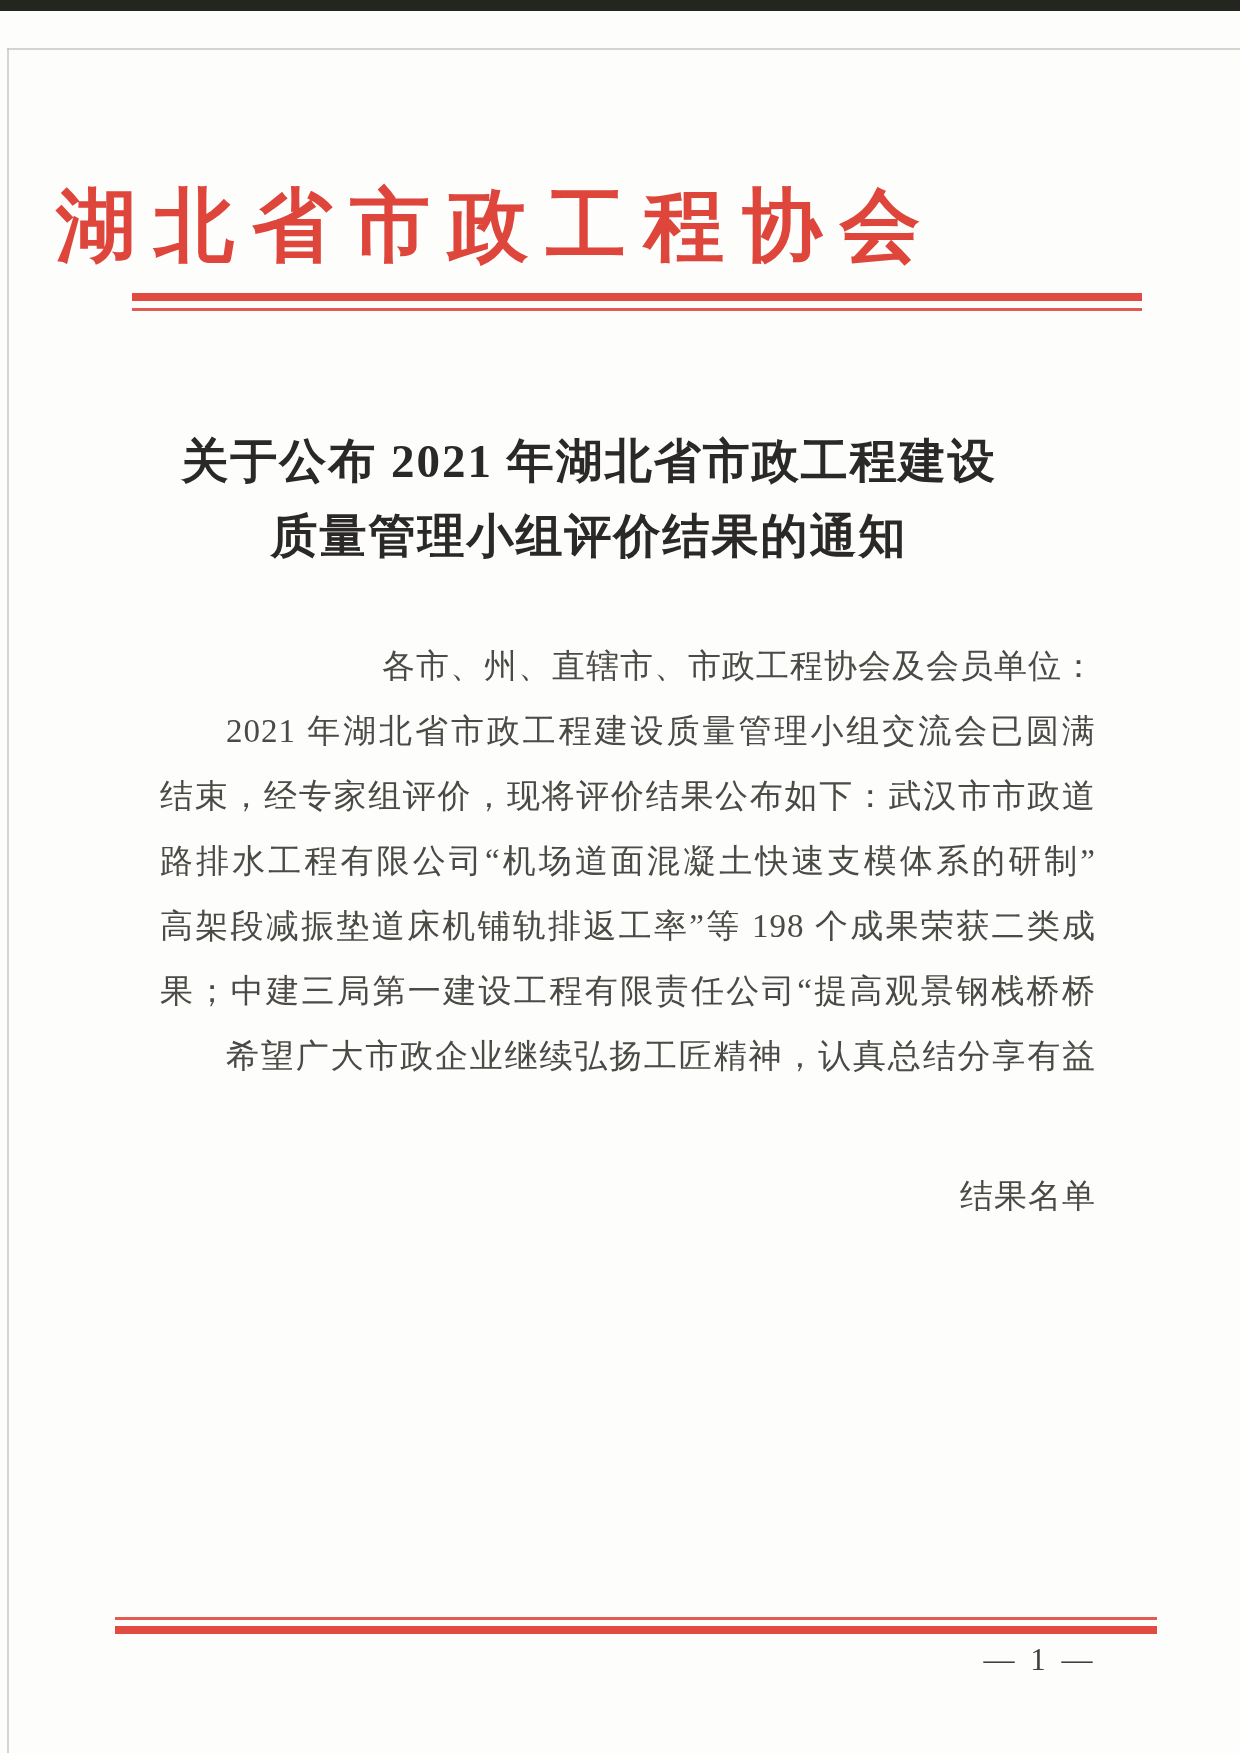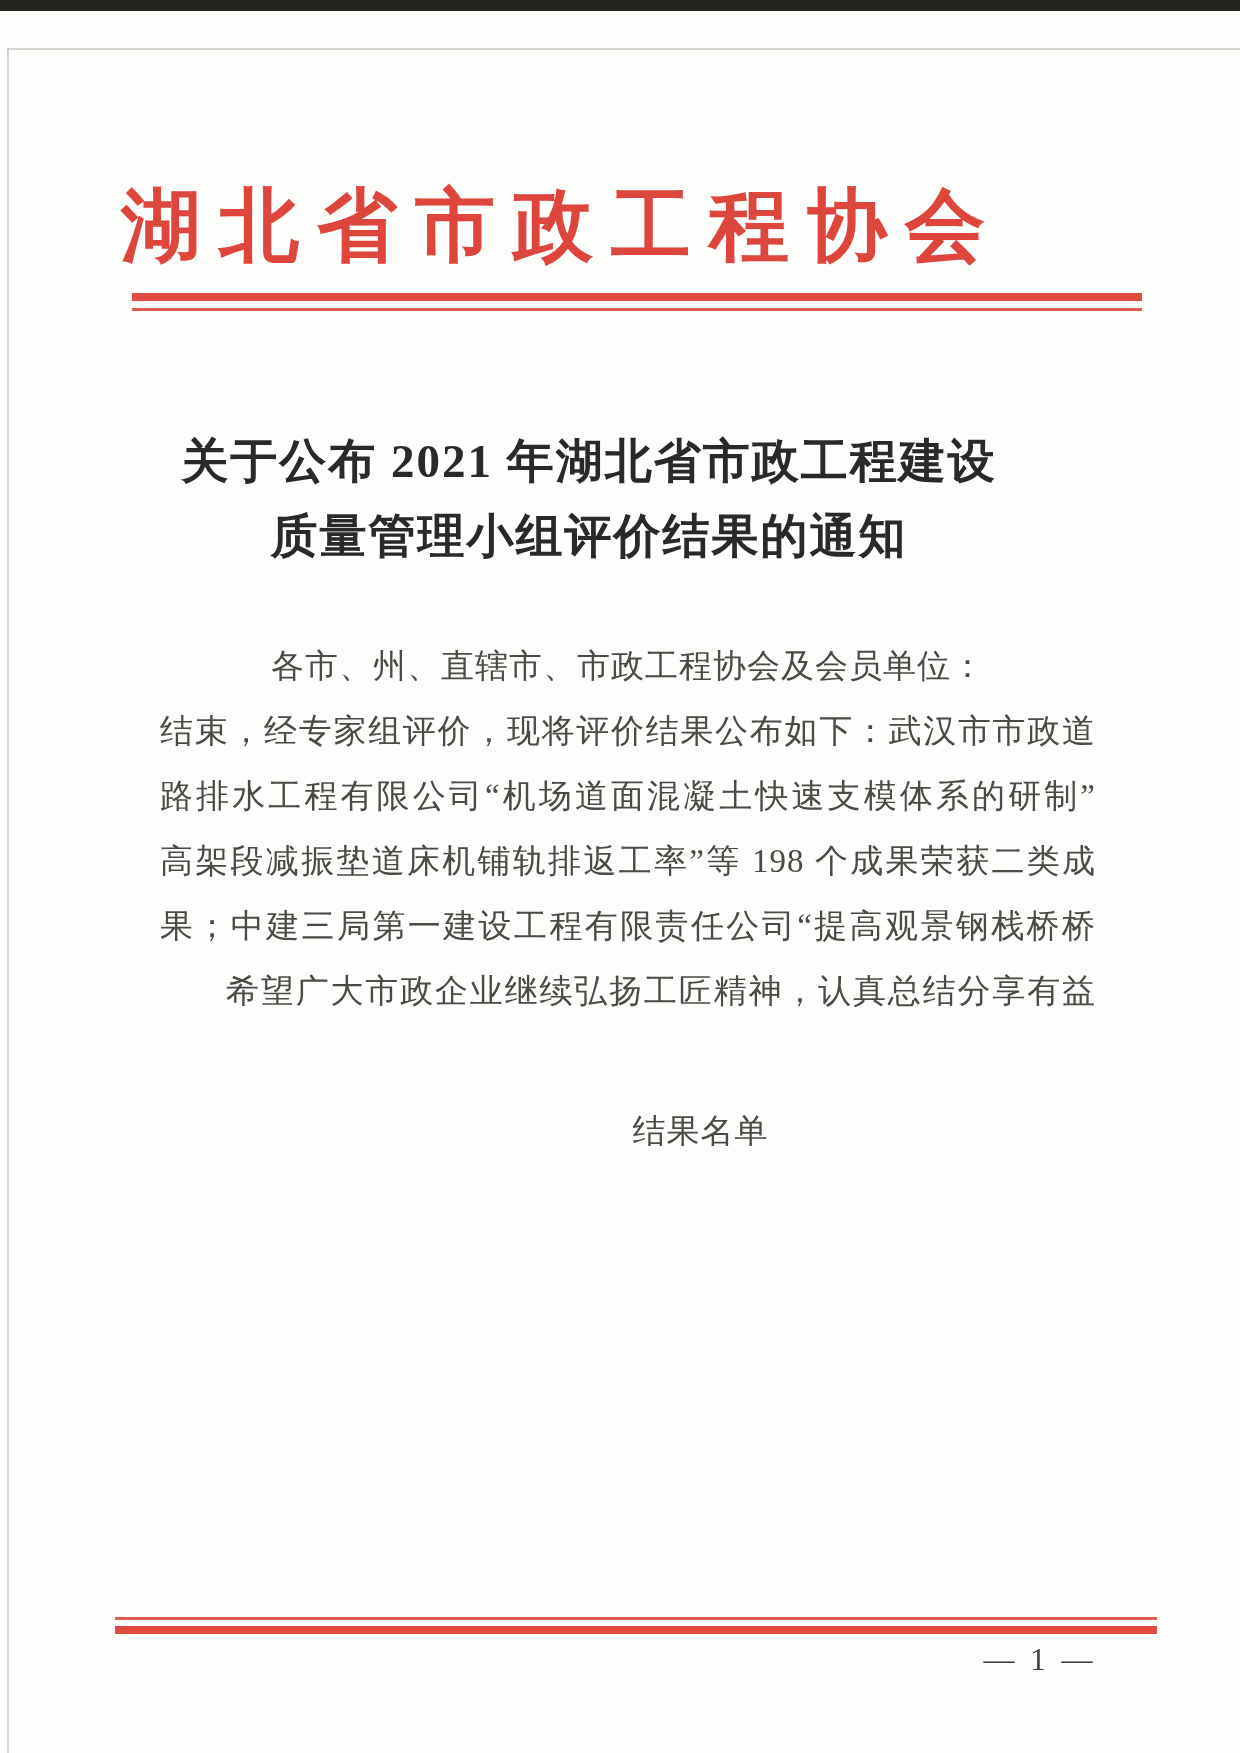--- a/index.html
+++ b/index.html
@@ -35,21 +35,21 @@
     top: 48px; left: 7px; bottom: 0;
     width: 2px;
     background: #c6c6c3;
     opacity: 0.75;
   }
   
   .org-name {
     position: absolute;
     top: 176px; left: 130px;
     width: 1012px;
-    text-align: center;
+    text-align: left;
     transform: translateX(-74px);
     font-size: 80px;
     line-height: 100px;
     font-weight: bold;
     letter-spacing: 18px;
     color: #de463c;
     white-space: nowrap;
   }
   .rule-top-thick {
     position: absolute;
@@ -78,21 +78,21 @@
   
   .body-block {
     position: absolute;
     top: 634px; left: 160px;
     width: 936px;
     font-size: 33px;
     line-height: 65px;
     letter-spacing: 1px;
     color: #4b4a46;
   }
-  .line { text-align: center; }
+  .line { text-align: right; }
   .line.full {
     text-align: justify;
     text-align-last: justify;
   }
   .line.indent { text-indent: 66px; }
   .attachment { margin-top: 75px; }
   .attachment .att-line1 { padding-left: 48px; }
   .attachment .att-line2 { padding-left: 145px; }
   
   .rule-bot-thin {
@@ -133,20 +133,21 @@
   <div class="rule-top-thin"></div>
 
   <div class="doc-title">
     <div>关于公布 2021 年湖北省市政工程建设</div>
     <div>质量管理小组评价结果的通知</div>
   </div>
 
   <div class="body-block">
     <div class="line">各市、州、直辖市、市政工程协会及会员单位：</div>
 
+    <div class="line full indent">2021 年湖北省市政工程建设质量管理小组交流会已圆满</div>
     <div class="line full">结束，经专家组评价，现将评价结果公布如下：武汉市市政道</div>
     <div class="line full">路排水工程有限公司“机场道面混凝土快速支模体系的研制”</div>
     <div class="line full">高架段减振垫道床机铺轨排返工率”等 198 个成果荣获二类成</div>
     <div class="line full">果；中建三局第一建设工程有限责任公司“提高观景钢栈桥桥</div>
 
     <div class="line full indent">希望广大市政企业继续弘扬工匠精神，认真总结分享有益</div>
 
     <div class="attachment">
       <div class="line att-line2">结果名单</div>
     </div>

